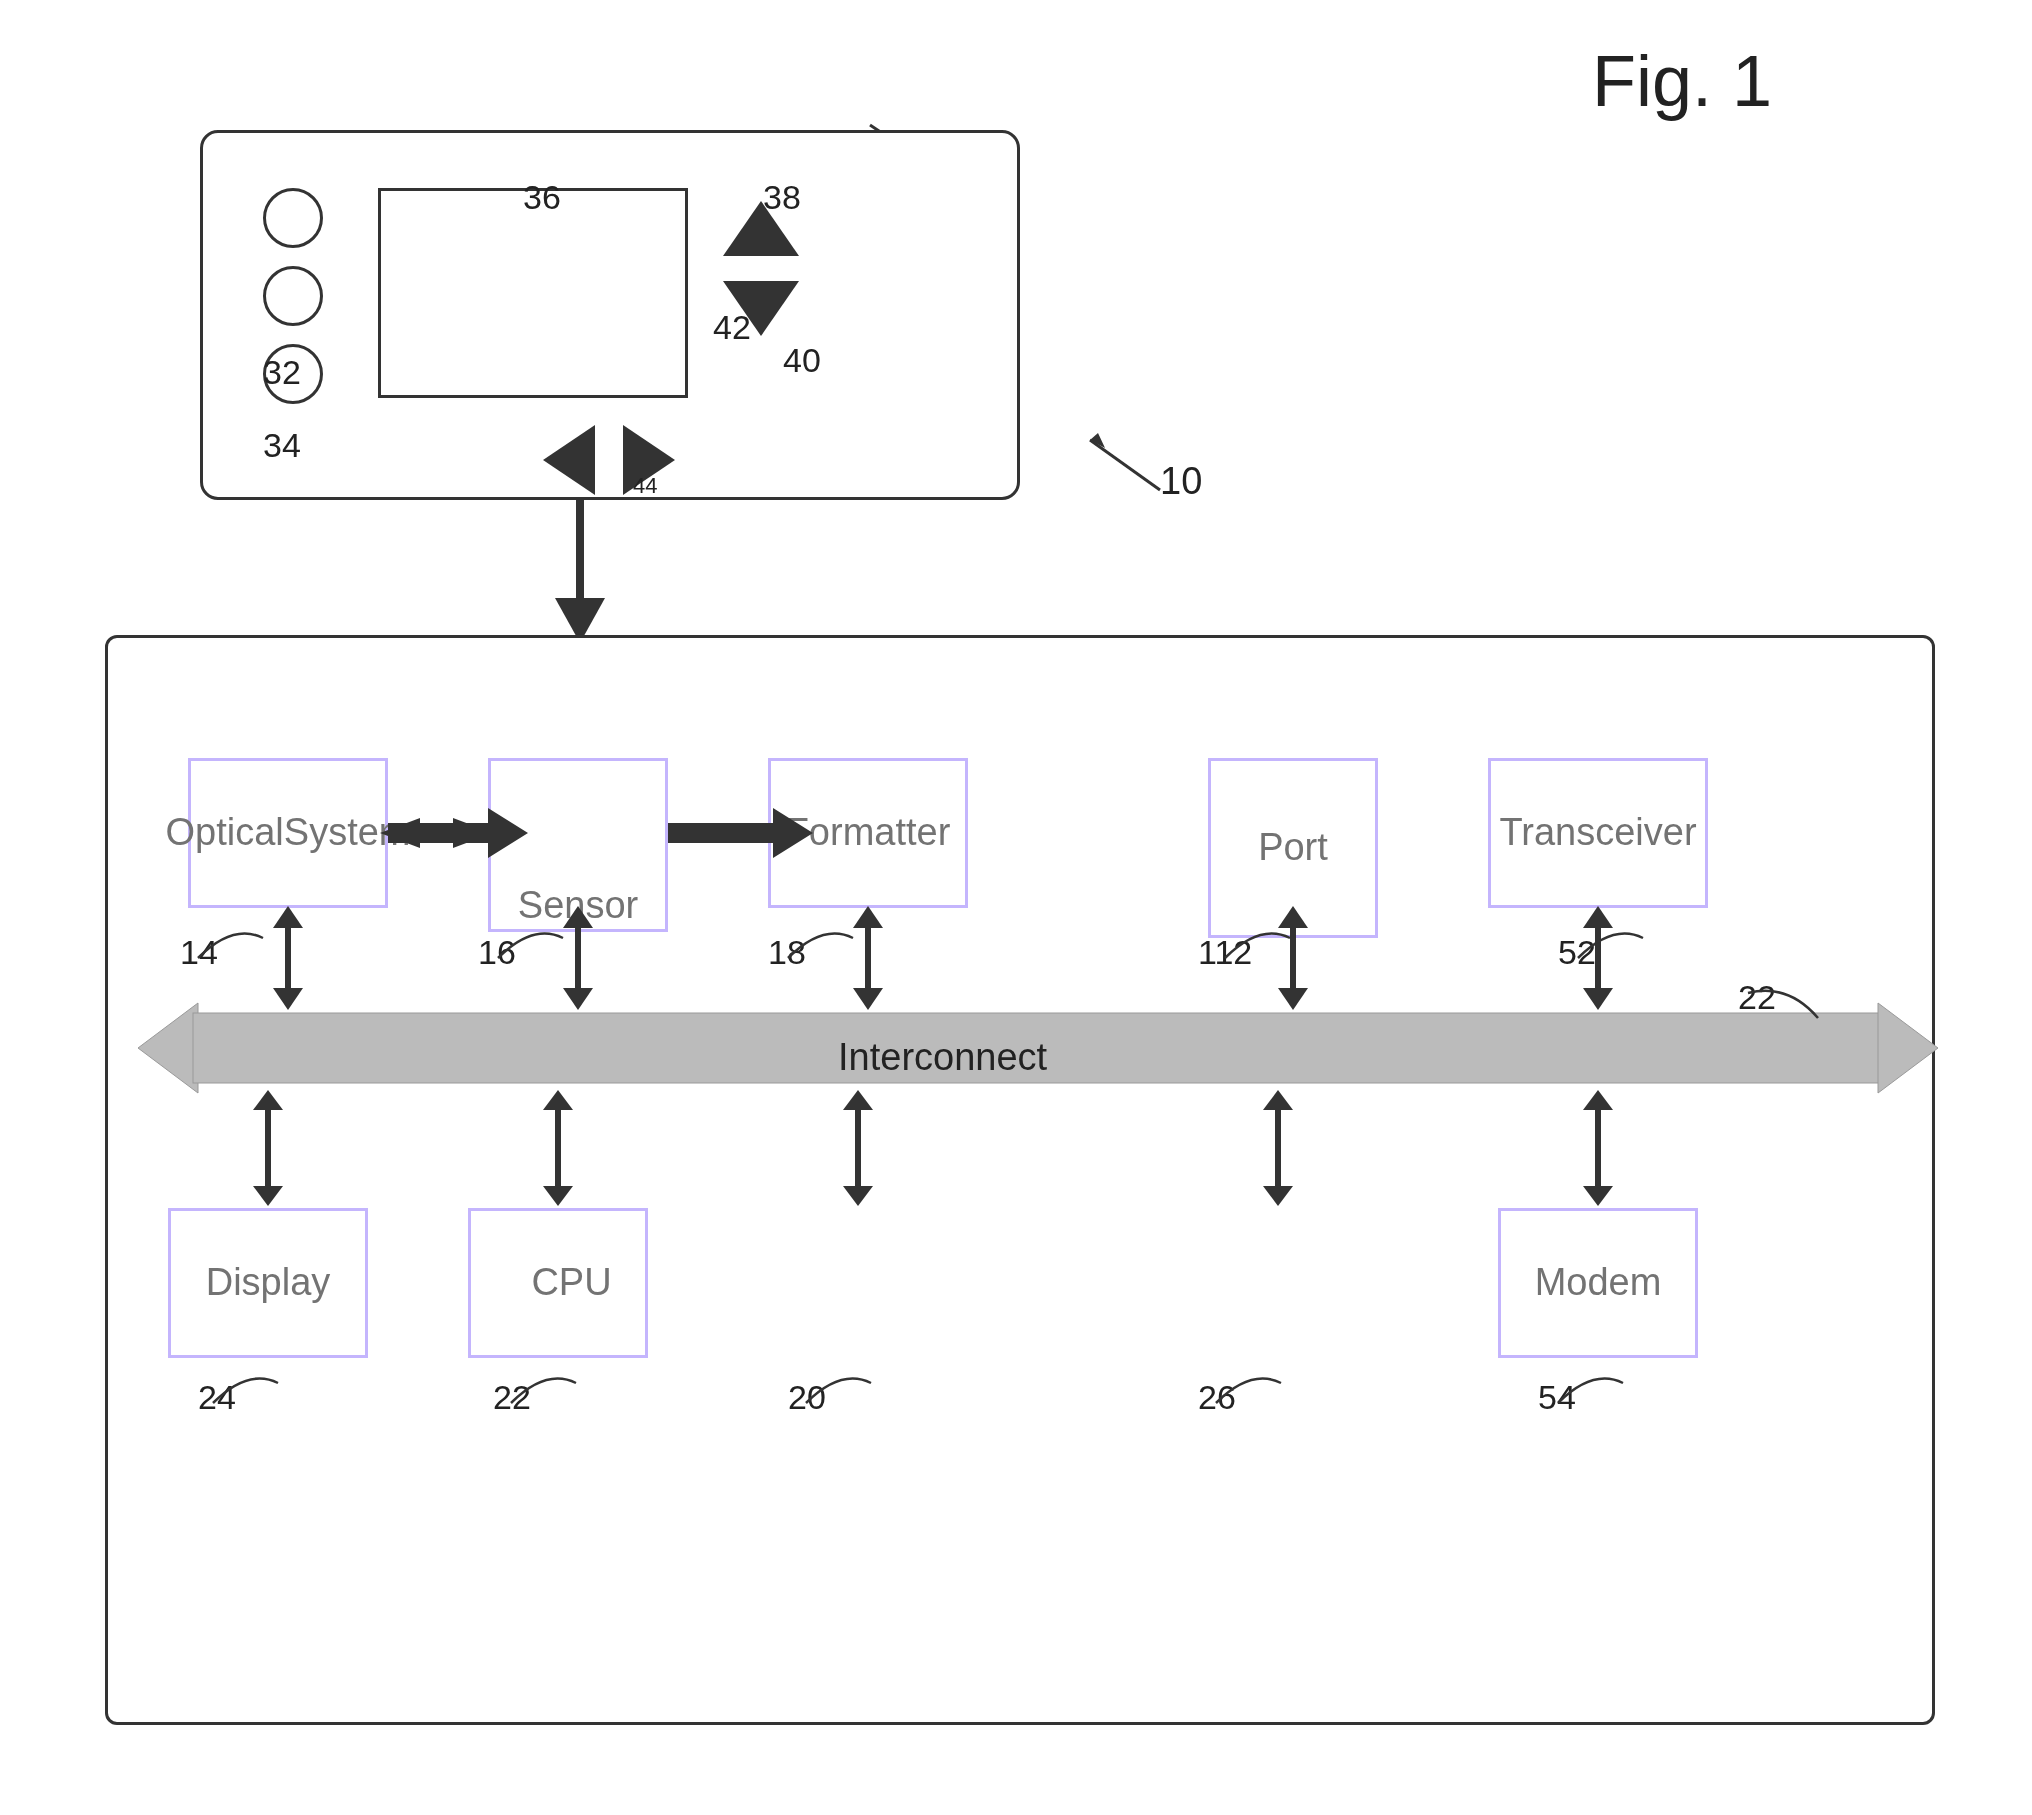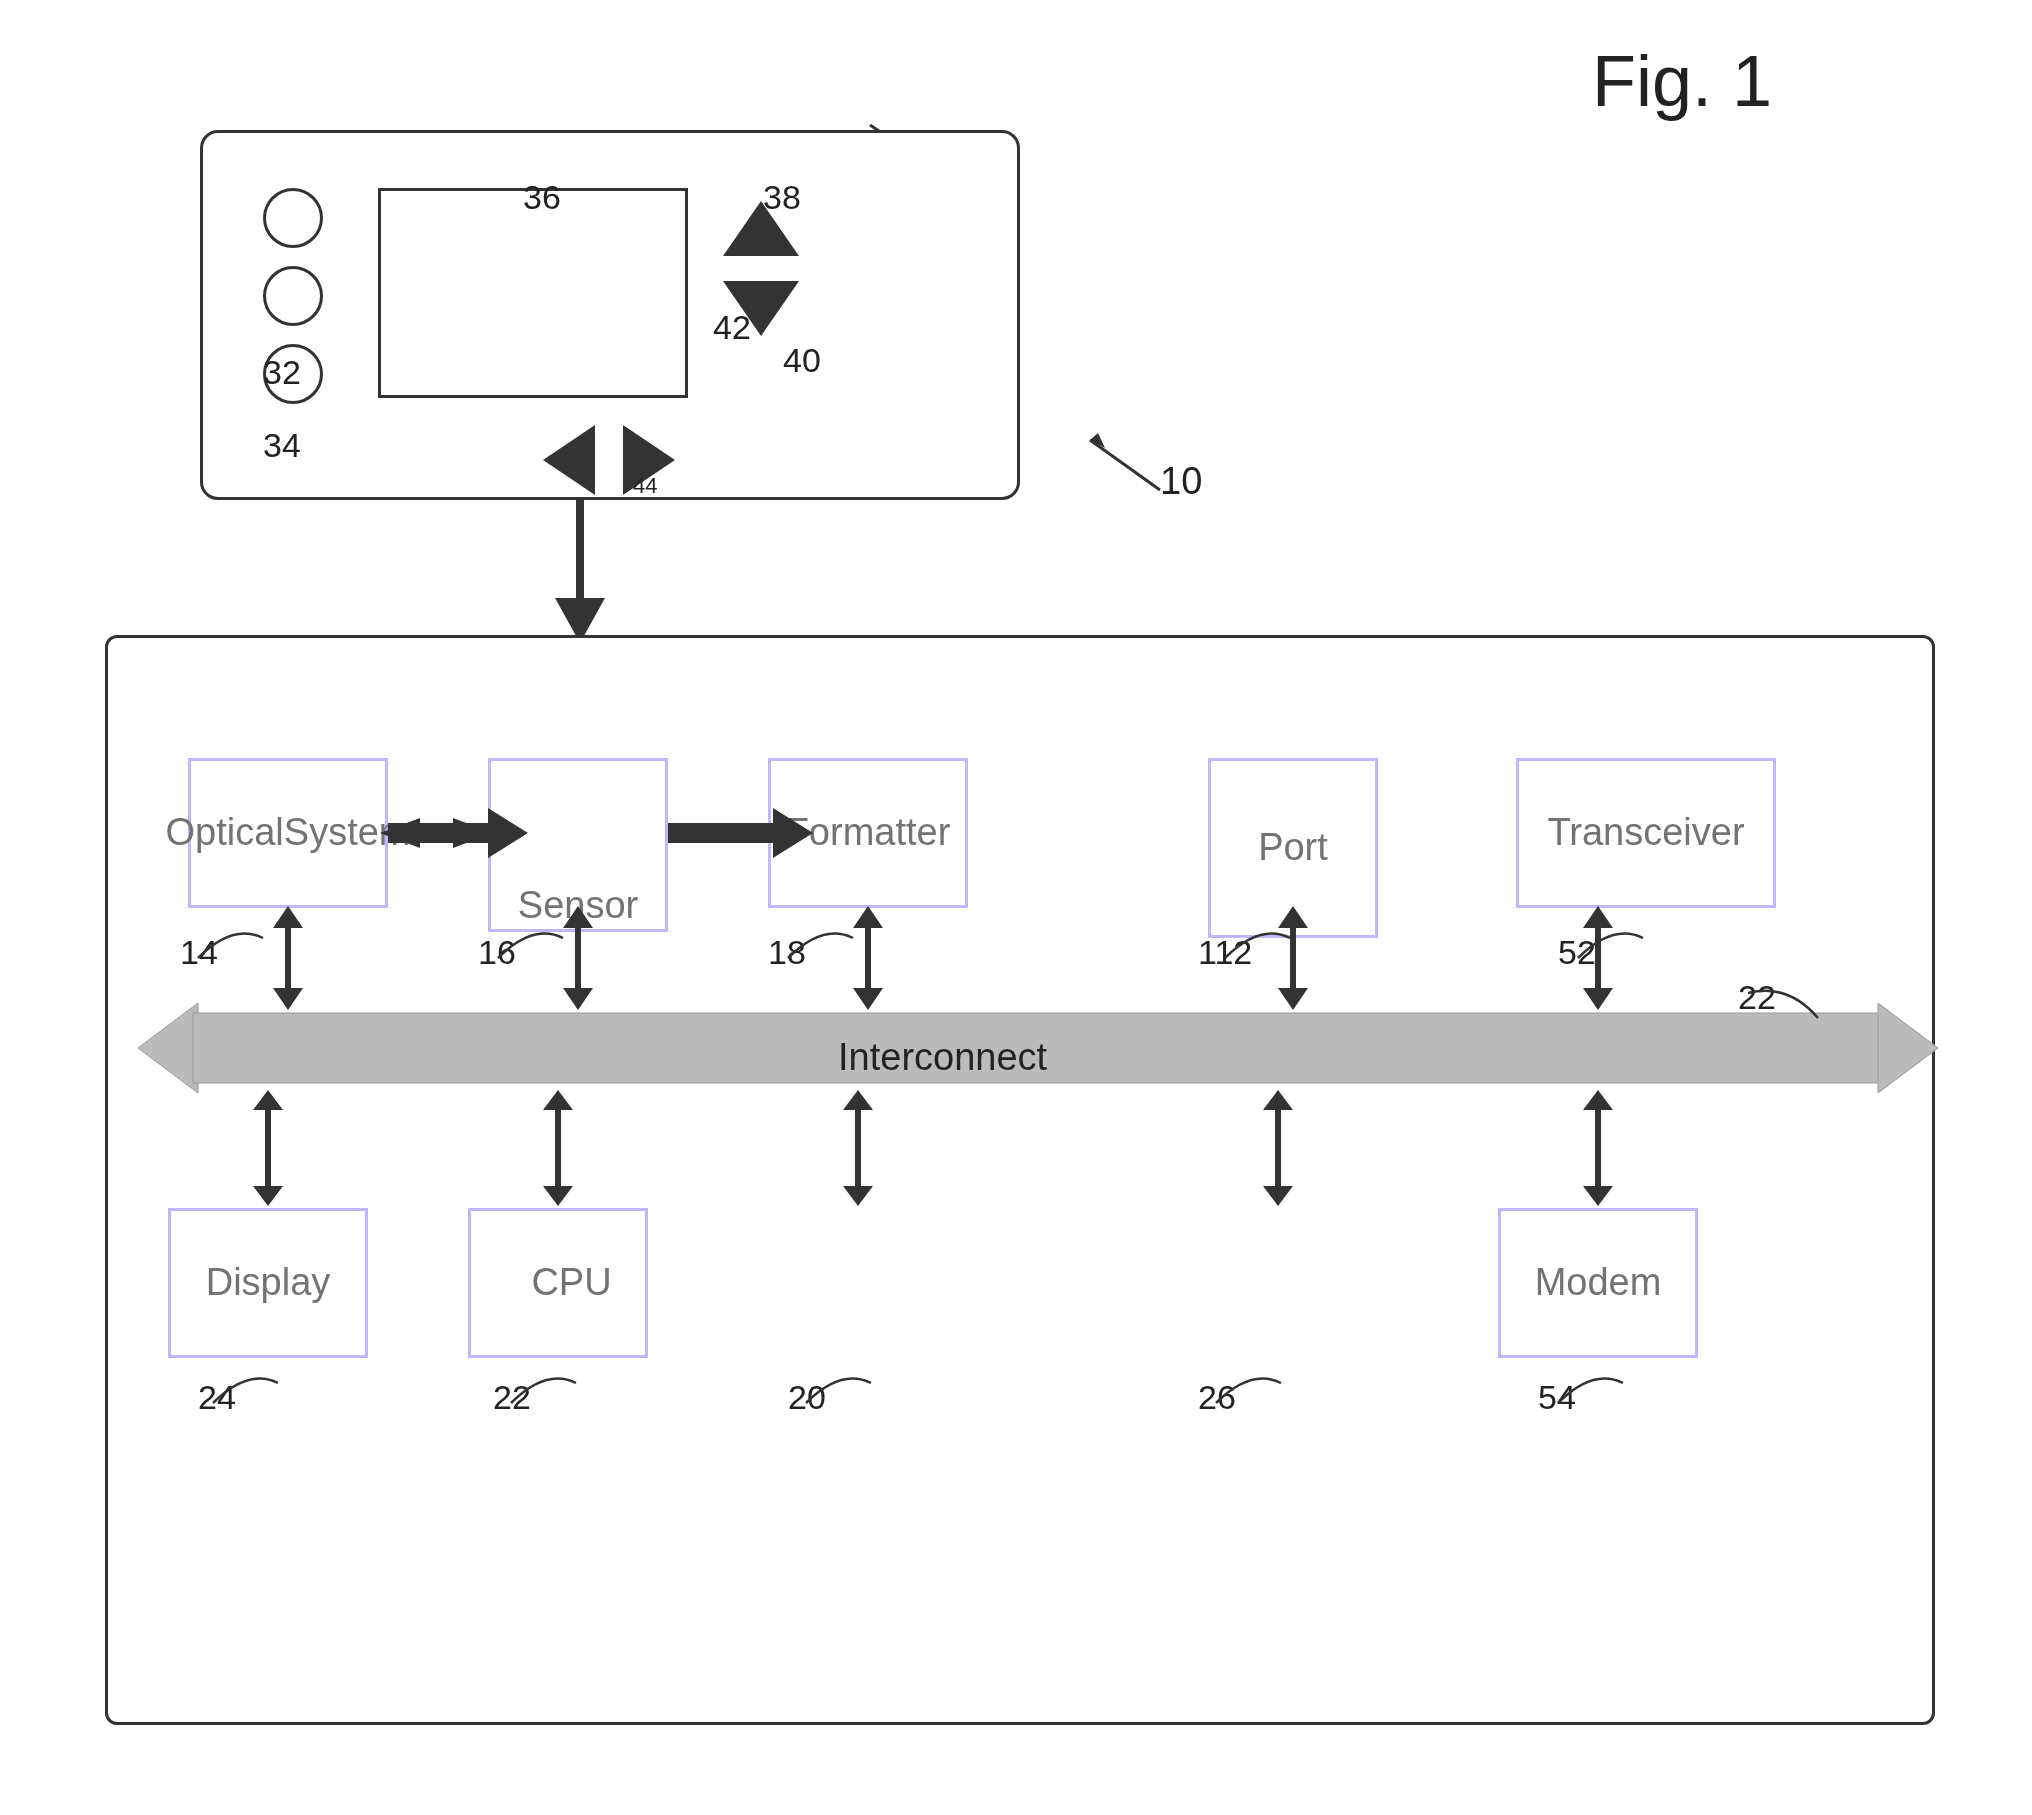--- a/index.html
+++ b/index.html
@@ -232,23 +232,22 @@
       top: 120px;
       left: 1100px;
       width: 170px;
       height: 180px;
     }
 
     
     .block-transceiver {
       top: 120px;
       left: 1380px;
-      width: 260px;
-      height: 150px;
-      margin-left: 28px;
+      width: 220px;
+      height: 150px;
     }
 
     .interconnect-label {
       position: absolute;
       top: 398px;
       left: 730px;
       font-size: 38px;
       color: #222;
       z-index: 10;
     }

